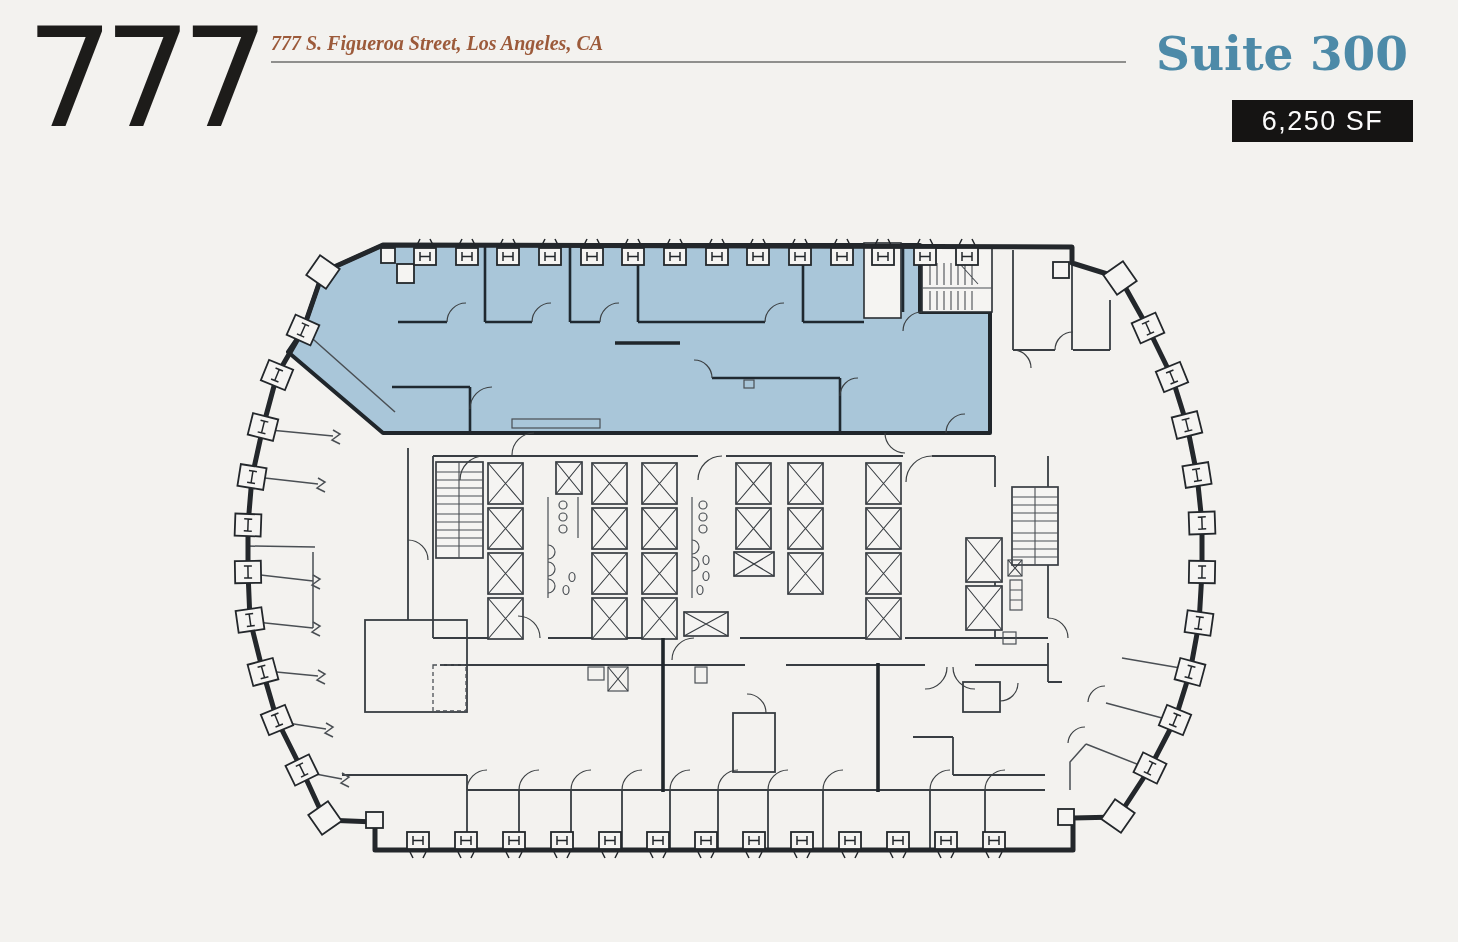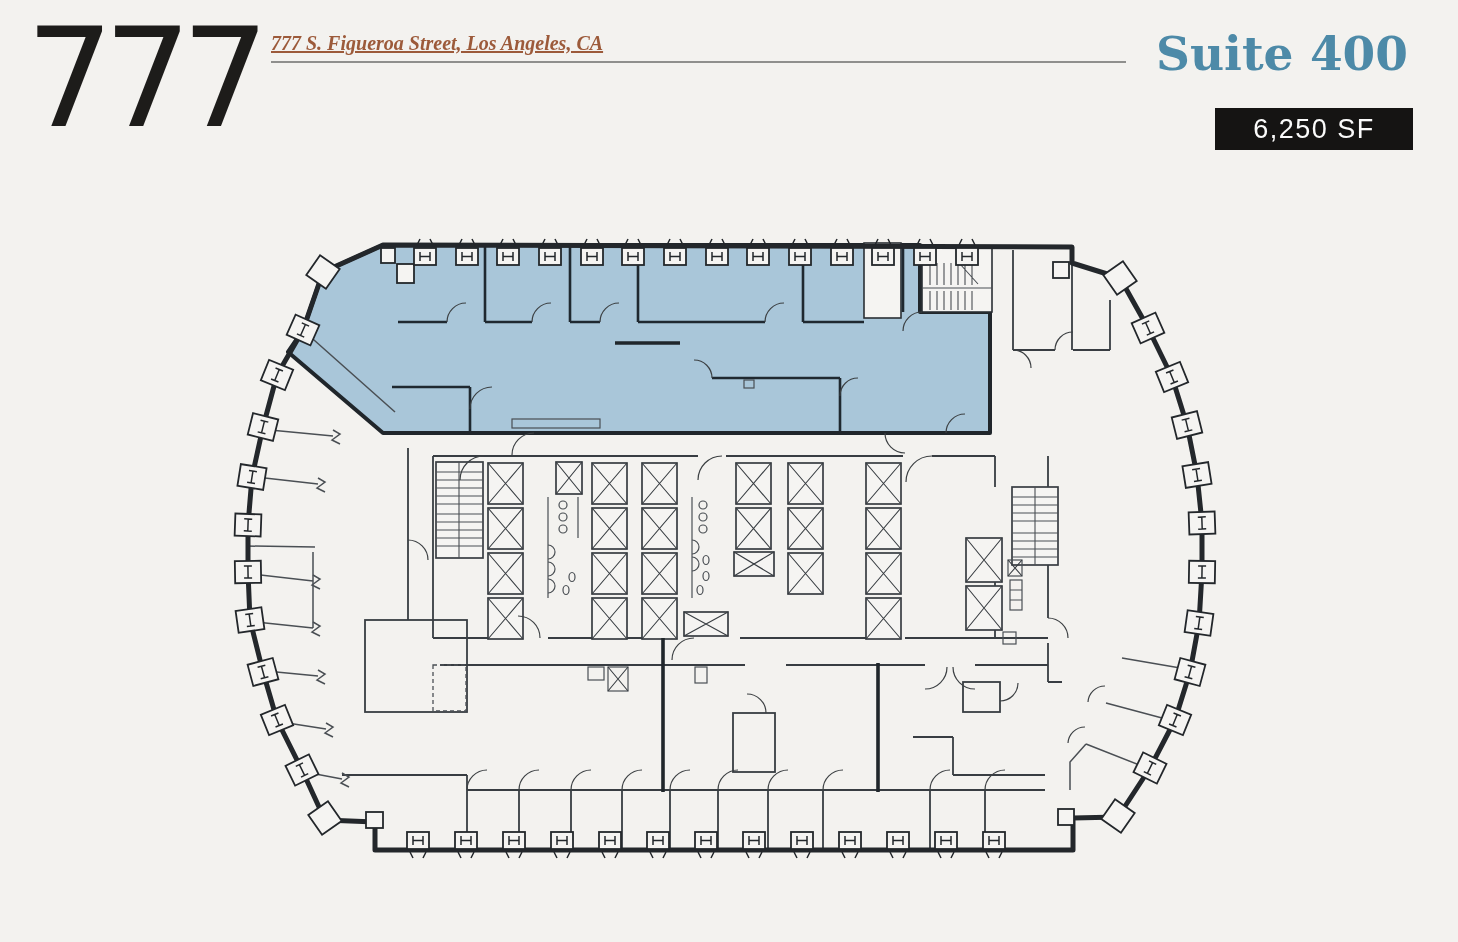--- a/index.html
+++ b/index.html
@@ -1,24 +1,24 @@
 <!DOCTYPE html>
 <html><head>
 <meta charset="utf-8">
 <style>
   html,body{margin:0;padding:0;}
   body{width:1458px;height:942px;position:relative;background:#f3f2ef;font-family:"Liberation Sans",sans-serif;overflow:hidden;}
   .page{position:absolute;inset:0;}
   .logo{position:absolute;left:34px;top:10px;width:215px;text-align:center;color:#1d1c1a;}
   .logo-number{font-family:"DejaVu Sans",sans-serif;font-weight:400;font-size:138px;line-height:1;letter-spacing:-10px;margin-left:-8px;}
   .logo-word{font-family:"DejaVu Sans",sans-serif;font-weight:800;font-size:25px;letter-spacing:9px;margin-top:-6px;margin-left:6px;}
-  .address{position:absolute;left:271px;top:32px;font-family:"Liberation Serif",serif;font-style:italic;font-weight:700;font-size:20px;color:#9c5a3a;text-decoration:underline;}
+  .address{position:absolute;left:271px;top:32px;font-family:"Liberation Serif",serif;font-style:italic;font-weight:700;font-size:20px;color:#9c5a3a;}
   .rule{position:absolute;left:271px;top:61px;width:855px;height:0;border-top:2px solid #8f8f8d;}
   .suite-title{position:absolute;right:50px;top:26px;font-family:"DejaVu Serif",serif;font-weight:700;font-size:47px;color:#4d8aa8;letter-spacing:0px;}
-  .area-badge{position:absolute;right:45px;top:108px;width:198px;height:42px;background:#151413;color:#fbfbfb;display:flex;align-items:center;justify-content:center;font-size:27px;letter-spacing:1.5px;font-weight:400;}
+  .area-badge{position:absolute;right:45px;top:100px;width:181px;height:42px;background:#151413;color:#fbfbfb;display:flex;align-items:center;justify-content:center;font-size:27px;letter-spacing:1.5px;font-weight:400;}
   svg{position:absolute;left:0;top:0;}
   .wall-ext{fill:none;stroke:#23272b;stroke-width:5;stroke-linejoin:round;}
   .suite{fill:#a9c6d9;stroke:#20262b;stroke-width:4;stroke-linejoin:round;}
   .cut{fill:#f5f4f2;stroke:#2a2f34;stroke-width:1.6;}
   .w-dark{fill:none;stroke:#1f2830;stroke-width:2.6;}
   .w-heavy{fill:none;stroke:#20262b;stroke-width:3.6;}
   .w-core{fill:none;stroke:#383d42;stroke-width:1.8;}
   .w-thin{fill:none;stroke:#4a4f54;stroke-width:1.5;}
   .w-dash{fill:none;stroke:#4a4f54;stroke-width:1.3;stroke-dasharray:4 3;}
   .arc{fill:none;stroke:#3c4043;stroke-width:1.2;}
@@ -33,21 +33,21 @@
 <body>
 
 <div class="page">
 
   <div class="logo">
     <div class="logo-number">777</div>
   </div>
 
   <div class="address">777 S. Figueroa Street, Los Angeles, CA</div>
   <div class="rule"></div>
-  <div class="suite-title">Suite 400</div>
+  <div class="suite-title">Suite 300</div>
   <div class="area-badge">6,250 SF</div>
 
   <svg width="1458" height="942" viewBox="0 0 1458 942">
     <defs>
       <g id="mull">
         <path class="symline" d="M-8,-2 l3,-6 M8,-2 l-3,-6"></path>
         <rect class="sym" x="-11" y="1" width="22" height="17"></rect>
         <path class="symline" d="M-5,5 v9 M5,5 v9 M-5,9.5 h10"></path>
       </g>
       <g id="col">

